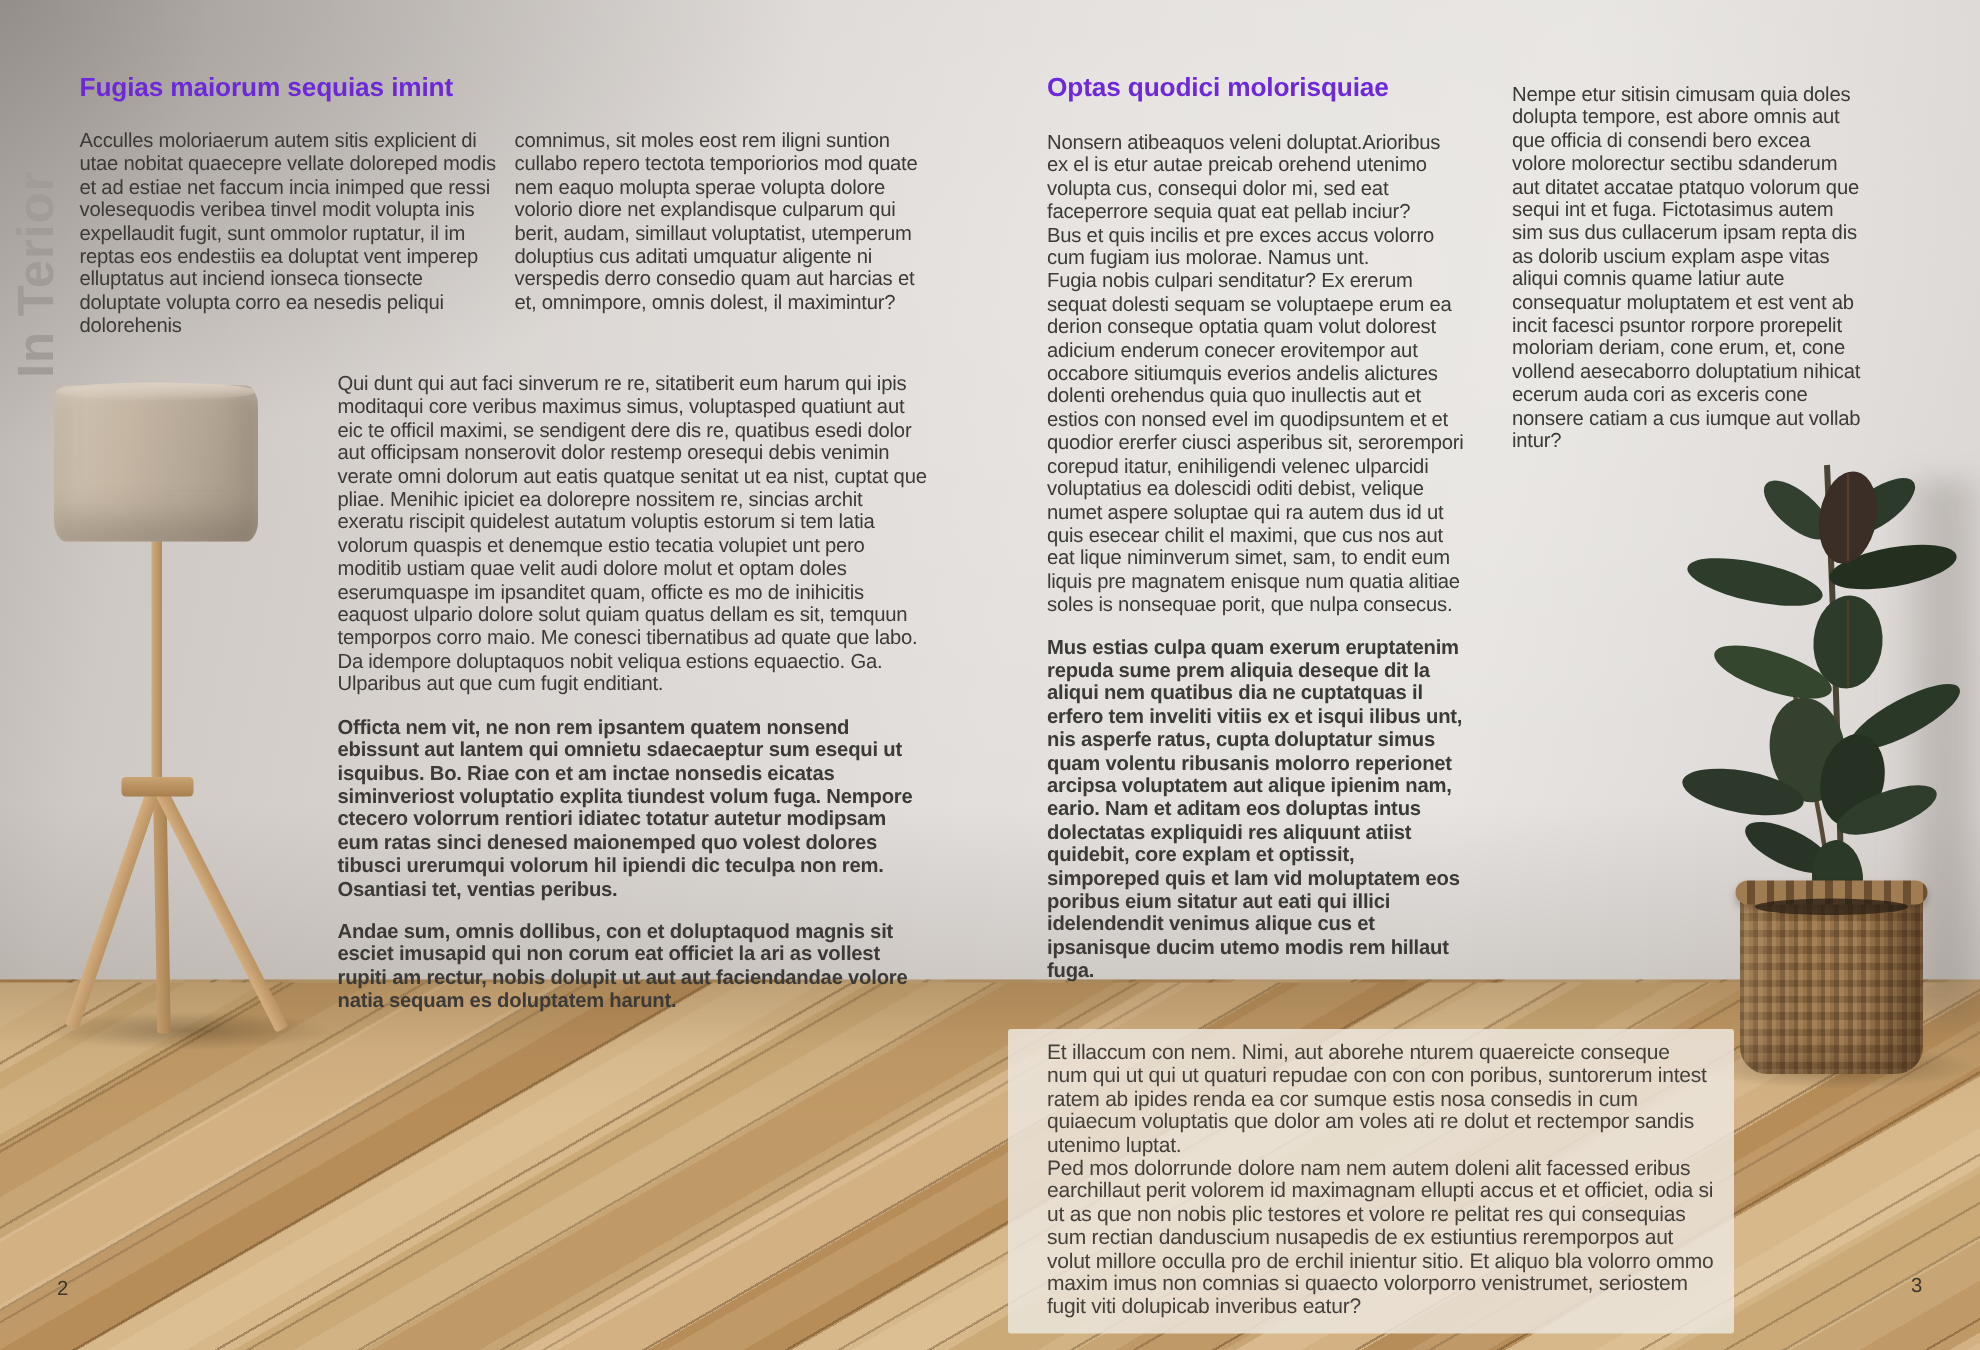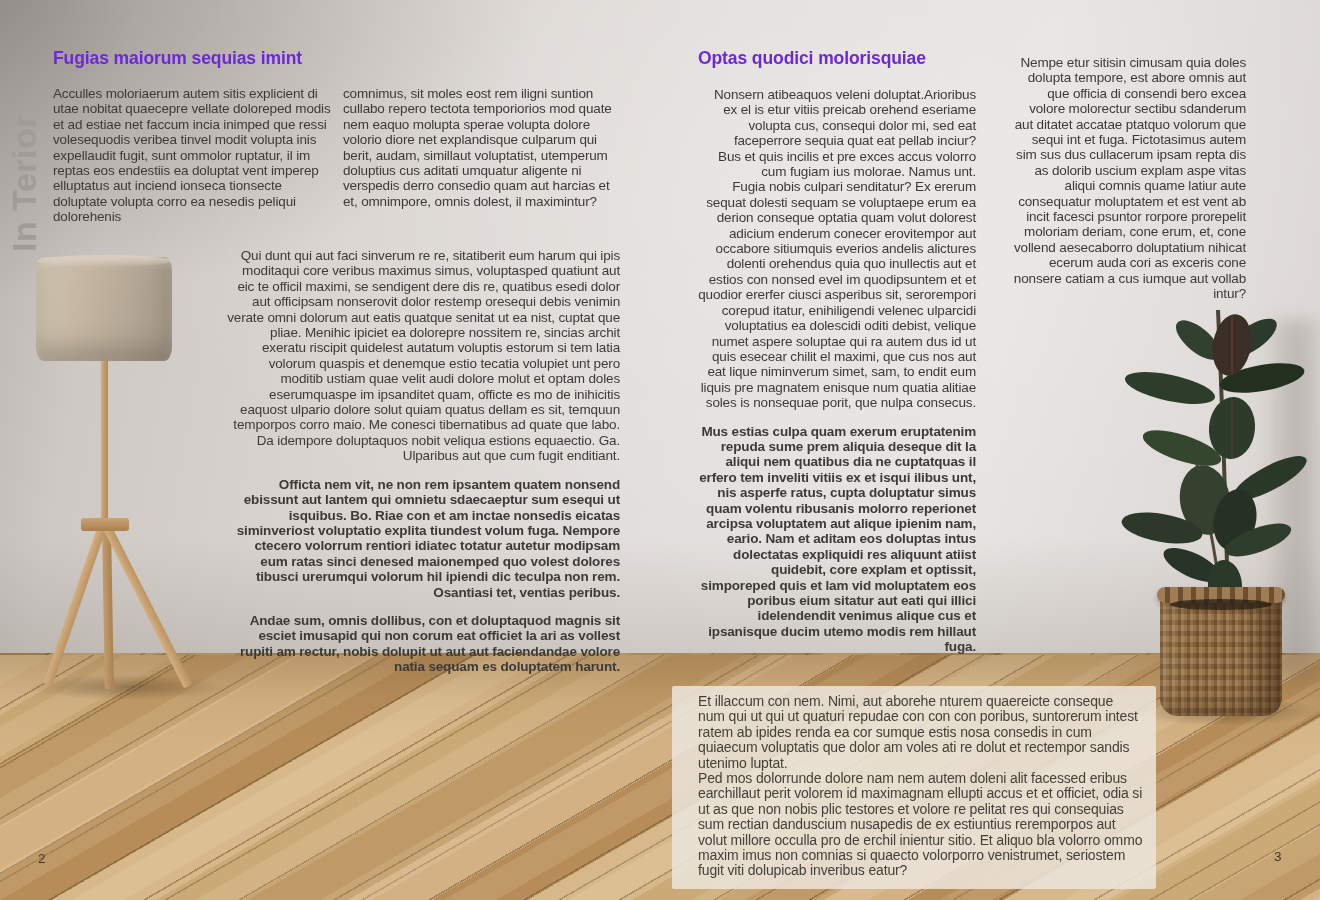--- a/index.html
+++ b/index.html
@@ -86,21 +86,21 @@
   
   .v-label {
     position:absolute; left:4px; top:252px; width:212px; height:40px;
     transform:rotate(-90deg); transform-origin:0 0;
     font-size:34px; font-weight:bold; color:#a29c98; letter-spacing:0.5px; line-height:40px;
   }
   .headline {
     position:absolute; font-size:17.5px; font-weight:bold; color:#6d28d9; letter-spacing:-0.1px;
   }
   .txt { position:absolute; font-size:13.5px; line-height:15.4px; color:#3c3a37; letter-spacing:-0.15px; }
-  .txt p { margin:0;text-align:right; }
+  .txt p { margin:0; }
   .txt p.gap { margin-top:13px;font-weight:bold; }
   .footer-box {
     position:absolute; left:672px; top:686px; width:484px;
     background:rgba(236,229,218,0.87);
     border-radius:2px;
     padding:8px 13px 10px 26px;
     box-sizing:border-box;
     font-size:14px; line-height:15.4px; color:#44403a; letter-spacing:-0.15px;
   }
   .footer-box p { margin:0; }
@@ -155,21 +155,21 @@
   <div class="txt" style="left:343px; top:86px; width:272px;">comnimus, sit moles eost rem iligni suntion cullabo repero tectota temporiorios mod quate nem eaquo molupta sperae volupta dolore volorio diore net explandisque culparum qui berit, audam, simillaut voluptatist, utemperum doluptius cus aditati umquatur aligente ni verspedis derro consedio quam aut harcias et et, omnimpore, omnis dolest, il maximintur?</div>
 
   <div class="txt" style="left:225px; top:248px; width:395px;">
     <p>Qui dunt qui aut faci sinverum re re, sitatiberit eum harum qui ipis moditaqui core veribus maximus simus, voluptasped quatiunt aut eic te officil maximi, se sendigent dere dis re, quatibus esedi dolor aut officipsam nonserovit dolor restemp oresequi debis venimin verate omni dolorum aut eatis quatque senitat ut ea nist, cuptat que pliae. Menihic ipiciet ea dolorepre nossitem re, sincias archit exeratu riscipit quidelest autatum voluptis estorum si tem latia volorum quaspis et denemque estio tecatia volupiet unt pero moditib ustiam quae velit audi dolore molut et optam doles eserumquaspe im ipsanditet quam, officte es mo de inihicitis eaquost ulpario dolore solut quiam quatus dellam es sit, temquun temporpos corro maio. Me conesci tibernatibus ad quate que labo. Da idempore doluptaquos nobit veliqua estions equaectio. Ga. Ulparibus aut que cum fugit enditiant.</p>
     <p class="gap">Officta nem vit, ne non rem ipsantem quatem nonsend ebissunt aut lantem qui omnietu sdaecaeptur sum esequi ut isquibus. Bo. Riae con et am inctae nonsedis eicatas siminveriost voluptatio explita tiundest volum fuga. Nempore ctecero volorrum rentiori idiatec totatur autetur modipsam eum ratas sinci denesed maionemped quo volest dolores tibusci urerumqui volorum hil ipiendi dic teculpa non rem. Osantiasi tet, ventias peribus.</p>
     <p class="gap">Andae sum, omnis dollibus, con et doluptaquod magnis sit esciet imusapid qui non corum eat officiet la ari as vollest rupiti am rectur, nobis dolupit ut aut aut faciendandae volore natia sequam es doluptatem harunt.</p>
   </div>
 
   <div class="headline" style="left:698px; top:48px;">Optas quodici molorisquiae</div>
   <div class="txt" style="left:698px; top:87px; width:278px;">
-    <p>Nonsern atibeaquos veleni doluptat.Arioribus ex el is etur vitiis preicab orehend eseriame volupta cus, consequi dolor mi, sed eat faceperrore sequia quat eat pellab inciur?</p>
+    <p>Nonsern atibeaquos veleni doluptat.Arioribus ex el is etur autae preicab orehend utenimo volupta cus, consequi dolor mi, sed eat faceperrore sequia quat eat pellab inciur?</p>
     <p>Bus et quis incilis et pre exces accus volorro cum fugiam ius molorae. Namus unt.</p>
     <p>Fugia nobis culpari senditatur? Ex ererum sequat dolesti sequam se voluptaepe erum ea derion conseque optatia quam volut dolorest adicium enderum conecer erovitempor aut occabore sitiumquis everios andelis alictures dolenti orehendus quia quo inullectis aut et estios con nonsed evel im quodipsuntem et et quodior ererfer ciusci asperibus sit, serorempori corepud itatur, enihiligendi velenec ulparcidi voluptatius ea dolescidi oditi debist, velique numet aspere soluptae qui ra autem dus id ut quis esecear chilit el maximi, que cus nos aut eat lique niminverum simet, sam, to endit eum liquis pre magnatem enisque num quatia alitiae soles is nonsequae porit, que nulpa consecus.</p>
     <p class="gap">Mus estias culpa quam exerum eruptatenim repuda sume prem aliquia deseque dit la aliqui nem quatibus dia ne cuptatquas il erfero tem inveliti vitiis ex et isqui ilibus unt, nis asperfe ratus, cupta doluptatur simus quam volentu ribusanis molorro reperionet arcipsa voluptatem aut alique ipienim nam, eario. Nam et aditam eos doluptas intus dolectatas expliquidi res aliquunt atiist quidebit, core explam et optissit, simporeped quis et lam vid moluptatem eos poribus eium sitatur aut eati qui illici idelendendit venimus alique cus et ipsanisque ducim utemo modis rem hillaut fuga.</p>
   </div>
 
   <div class="txt" style="left:1008px; top:55px; width:238px;">
     <p>Nempe etur sitisin cimusam quia doles dolupta tempore, est abore omnis aut que officia di consendi bero excea volore molorectur sectibu sdanderum aut ditatet accatae ptatquo volorum que sequi int et fuga. Fictotasimus autem sim sus dus cullacerum ipsam repta dis as dolorib uscium explam aspe vitas aliqui comnis quame latiur aute consequatur moluptatem et est vent ab incit facesci psuntor rorpore prorepelit moloriam deriam, cone erum, et, cone vollend aesecaborro doluptatium nihicat ecerum auda cori as exceris cone nonsere catiam a cus iumque aut vollab intur?</p>
   </div>
 
   <div class="footer-box">

